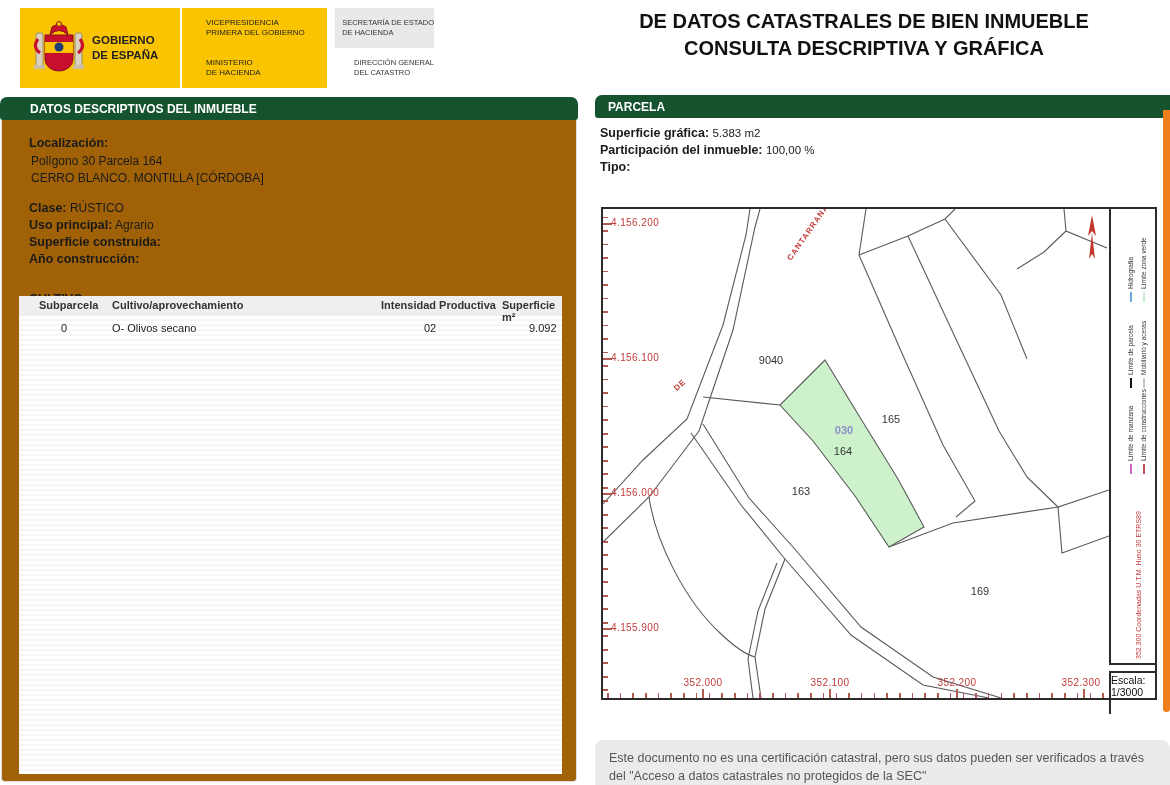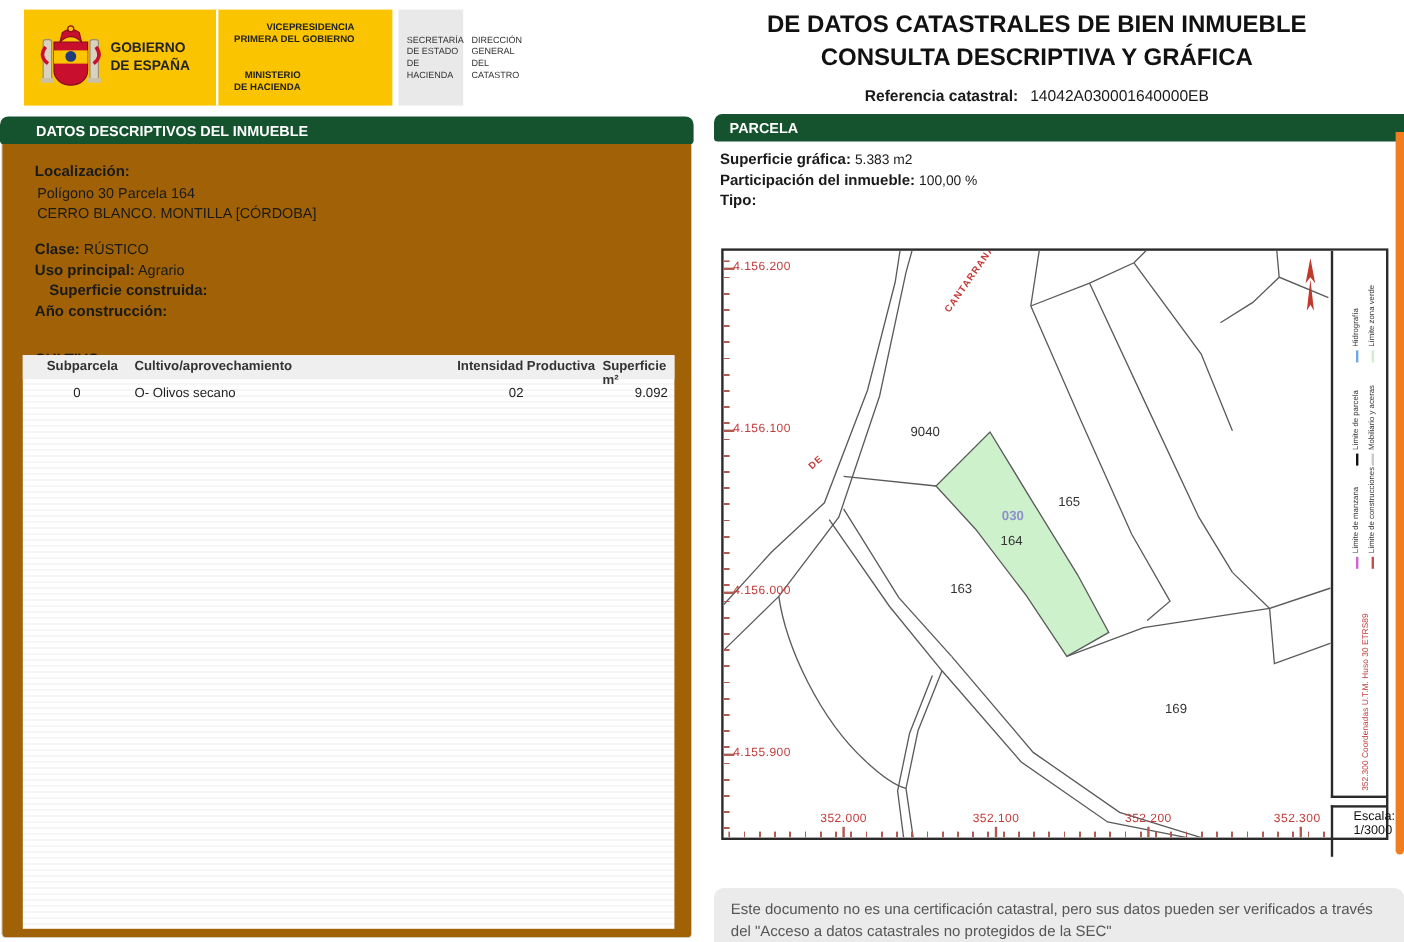--- a/index.html
+++ b/index.html
@@ -6,23 +6,23 @@
   *{box-sizing:border-box;}
   #page{position:relative;width:1170px;height:785px;background:#fff;
         font-family:"Liberation Sans",sans-serif;color:#1a1a1a;overflow:hidden;}
   .pre{white-space:pre-line;}
 
   
   #gov-block{position:absolute;left:20px;top:8px;width:307px;height:80px;display:flex;background:#FBC400;}
   #gov-left{width:162px;display:flex;align-items:center;gap:6px;padding-left:12px;border-right:2px solid #fff;}
   #gov-name{font-size:11.5px;font-weight:bold;color:#222;line-height:1.3;}
   #gov-right{flex:1;display:flex;flex-direction:column;}
-  #gov-right .cell{flex:1;display:flex;align-items:center;padding-left:13px;
-                   font-size:8px;font-weight:700;color:#222;line-height:1.3;text-align:right;}
-  #secretaria-block{position:absolute;left:332px;top:8px;width:102px;height:80px;display:flex;flex-direction:row;}
+  #gov-right .cell{flex:1;display:flex;align-items:center;padding-left:24px;
+                   font-size:8px;font-weight:400;color:#222;line-height:1.3;}
+  #secretaria-block{position:absolute;left:332px;top:8px;width:102px;height:80px;display:flex;flex-direction:column;align-items:flex-end;}
   #secretaria-block .cell{flex:1;display:flex;align-items:center;padding-left:7px;
                           font-size:7.5px;color:#333;line-height:1.3;}
   #secretaria-block .cell.gray{background:#E9E9E9;}
 
   #title-block{position:absolute;left:560px;top:8px;width:608px;text-align:center;}
   .title-line{font-size:20px;font-weight:bold;color:#111;line-height:1.35;}
   #ref-row{margin-top:10px;font-size:13px;}
   #ref-row .lbl{font-weight:bold;margin-right:10px;}
 
   
@@ -76,21 +76,21 @@
   #legend-rot{position:absolute;left:521px;top:265px;width:258px;height:26px;
       transform:rotate(-90deg);transform-origin:0 0;
       display:grid;grid-template-rows:13px 13px;grid-auto-flow:column;grid-auto-columns:86px;}
   .lg-item{font-size:6.5px;color:#333;white-space:nowrap;display:flex;align-items:center;gap:3px;}
   .dash{display:inline-block;width:10px;height:2px;flex:0 0 auto;}
   .lg-manz{background:#CC66CC;}.lg-constr{background:#C0504D;}.lg-parcela{background:#111;}
   .lg-mobil{background:#C9C9C9;}.lg-hidro{background:#6FA8DC;}.lg-verde{background:#CDEFCD;}
   #coords-note{position:absolute;left:532px;top:450px;width:185px;transform:rotate(-90deg);
       transform-origin:0 0;color:#C23B3B;font-size:7px;white-space:nowrap;}
   #escala-box{position:absolute;left:506px;top:462px;width:46px;height:43px;
-      border-left:2px solid #2b2b2b;border-top:2px solid #2b2b2b;padding:1px 17px;
+      border-left:2px solid #2b2b2b;border-top:2px solid #2b2b2b;padding:1px 0;
       font-size:10.5px;color:#111;line-height:1.15;}
 
   
   #disclaimer{position:absolute;left:595px;top:740px;width:575px;height:60px;background:#EBEBEB;
       border-radius:8px;padding:9px 14px;font-size:12.5px;color:#555;line-height:1.45;}
 </style>
 </head>
 <body>
 
 <div id="page">
@@ -126,43 +126,40 @@
   <div id="secretaria-block">
     <div class="cell gray pre">SECRETARÍA DE ESTADO
 DE HACIENDA</div>
     <div class="cell pre">DIRECCIÓN GENERAL
 DEL CATASTRO</div>
   </div>
 
   <div id="title-block">
     <div class="title-line">DE DATOS CATASTRALES DE BIEN INMUEBLE</div>
     <div class="title-line">CONSULTA DESCRIPTIVA Y GRÁFICA</div>
-    <div id="ref-row">
-      <span class="lbl">Referencia catastral:</span><span>14042A030001640000EB</span>
-    </div>
   </div>
 
   <div id="bar-datos" class="section-bar">
     <span>DATOS DESCRIPTIVOS DEL INMUEBLE</span>
   </div>
 
   <div id="left-body">
     <div class="fld" style="left:27px;top:16px;"><b>Localización:</b></div>
     <div class="fld" style="left:29px;top:34px;">Polígono 30 Parcela 164</div>
     <div class="fld" style="left:29px;top:51px;">CERRO BLANCO. MONTILLA [CÓRDOBA]</div>
 
     <div class="fld" style="left:27px;top:81px;">
       <b>Clase:</b>
       <span>RÚSTICO</span>
     </div>
     <div class="fld" style="left:27px;top:98px;">
       <b>Uso principal:</b>
       <span>Agrario</span>
     </div>
-    <div class="fld" style="left:39px;top:115px;">
+    <div class="fld" style="left:27px;top:115px;">
       <b>Superficie construida:</b>
       <span></span>
     </div>
     <div class="fld" style="left:27px;top:132px;">
       <b>Año construcción:</b>
       <span></span>
     </div>
 
     <div id="cultivo-title">CULTIVO</div>
 

